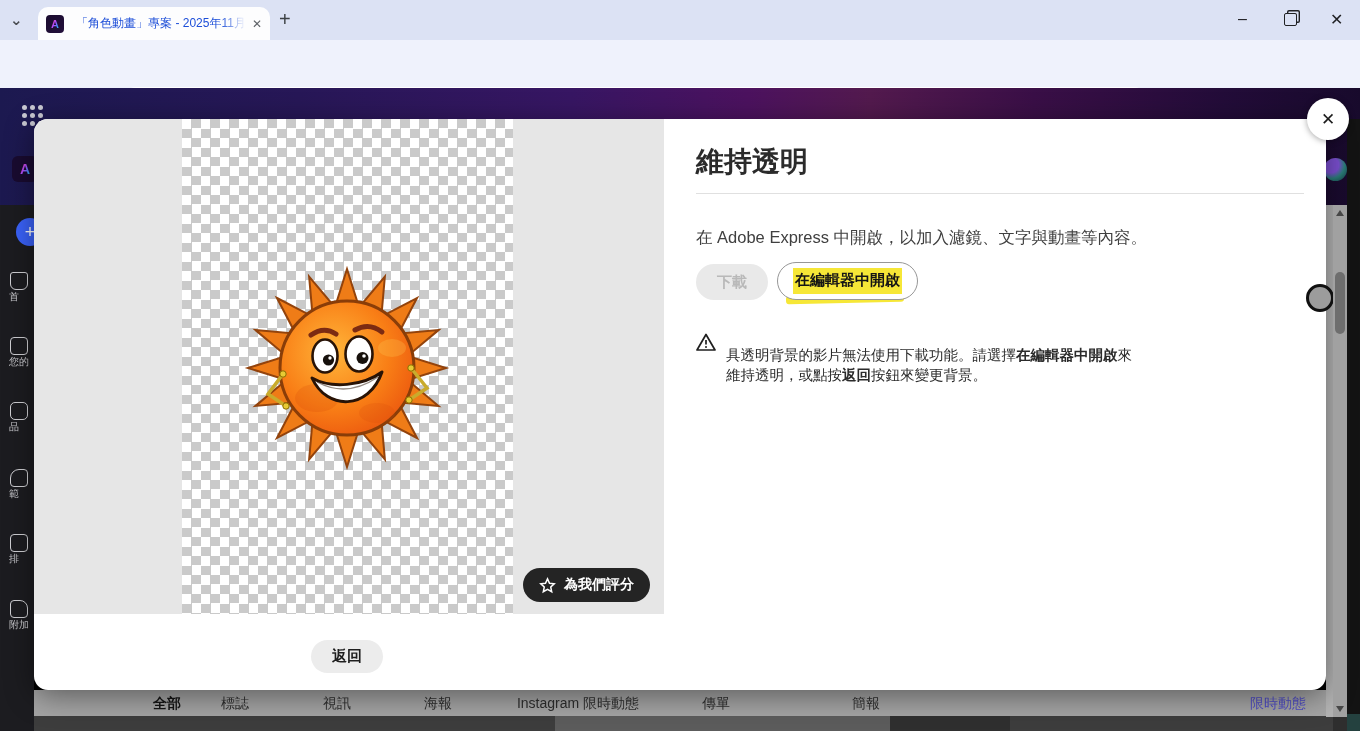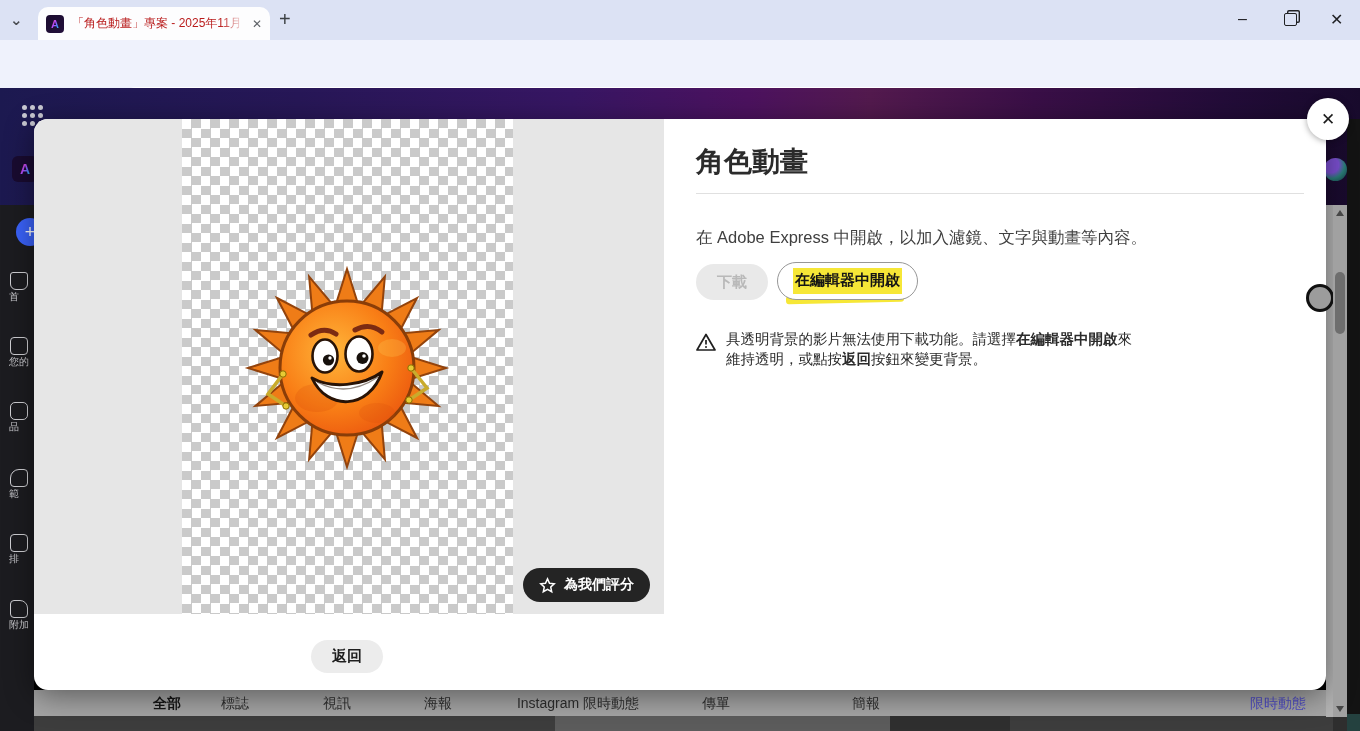--- a/index.html
+++ b/index.html
@@ -11,23 +11,23 @@
 
   
   #tabstrip{left:0;top:0;width:1360px;height:40px;background:#dce2f4;}
   #tab{left:38px;top:7px;width:232px;height:33px;background:#fdfdfe;
        border-radius:10px 10px 0 0;display:flex;align-items:center;padding:0 8px;box-sizing:border-box;}
   .tab-favicon{width:18px;height:18px;border-radius:4px;background:#1a0b2e;display:flex;
        align-items:center;justify-content:center;font-size:11px;font-weight:bold;flex:0 0 auto;
        background-image:linear-gradient(135deg,#1a0b2e,#23103c);}
   .tab-favicon span{background:linear-gradient(120deg,#ff3b6b,#b44bff 45%,#3f8bff 75%,#2ee6a8);
        -webkit-background-clip:text;background-clip:text;color:transparent;}
-  #tab-title{flex:1;font-size:12px;color:#b91c1c;margin-left:8px;white-space:nowrap;
+  #tab-title{flex:1;font-size:12px;color:#1d4ed8;margin-left:8px;white-space:nowrap;
        overflow:hidden;text-overflow:clip;
-       -webkit-mask-image:linear-gradient(90deg,#000 85%,transparent);mask-image:linear-gradient(90deg,#000 85%,transparent);}
+       -webkit-mask-image:linear-gradient(90deg,#000 85%,transparent);mask-image:linear-gradient(90deg,#000 85%,transparent);text-align:right;}
   .chrome-glyph{color:#5f6368;font-size:14px;line-height:1;}
   #tabsearch{left:10px;top:11px;font-size:15px;color:#4a4d52;font-weight:bold;}
   #newtab{left:279px;top:8px;font-size:20px;color:#3c4043;font-weight:300;}
   .winbtn{top:10px;font-size:16px;color:#202124;font-weight:300;}
   #toolbar{left:0;top:40px;width:1360px;height:48px;background:#eff2fc;}
   .navglyph{top:51px;font-size:20px;line-height:22px;}
   #urlpill{left:120px;top:47px;width:1030px;height:33px;background:#ffffff;border-radius:17px;}
   #urltext{left:158px;top:55px;font-size:14.5px;color:#202124;letter-spacing:.2px;}
   .toolicon{top:52px;}
   #profile-avatar-chrome{left:1290px;top:51px;width:24px;height:24px;border-radius:50%;
@@ -99,21 +99,21 @@
   #m-divider{left:662px;top:74px;width:608px;height:1px;background:#e0e0e0;}
   #m-desc{left:662px;top:108px;font-size:16.5px;color:#404040;}
   #dl-btn{left:662px;top:145px;width:72px;height:36px;border-radius:18px;background:#e9e9e9;
       display:flex;align-items:center;justify-content:center;font-size:15px;font-weight:bold;color:#b9b9b9;}
   #open-btn{left:743px;top:143px;height:38px;border-radius:19px;background:#fff;border:1.6px solid #979797;
       box-sizing:border-box;display:flex;align-items:center;padding:0 15px;position:absolute;}
   #open-btn .hl{background:#f6e737;font-size:15px;font-weight:bold;color:#151515;padding:3px 2px 4px;}
   #open-smudge{left:752px;top:176px;width:118px;height:8px;background:#f6e737;border-radius:3px;
       transform:rotate(-1.2deg);z-index:-0;}
   #warn-row{left:662px;top:210px;width:440px;display:flex;gap:10px;}
-  #warn-text{font-size:14.5px;line-height:20px;color:#2b2b2b;}
+  #warn-text{font-size:14.5px;line-height:20px;color:#2b2b2b;margin-top:16px;}
   #warn-text b{font-weight:bold;}
   #modal-close{left:1307px;top:98px;width:42px;height:42px;border-radius:50%;background:#fff;z-index:45;
       box-shadow:0 1px 6px rgba(0,0,0,.35);display:flex;align-items:center;justify-content:center;
       font-size:17px;color:#1c1c1c;}
 </style>
 </head>
 <body>
 
 <div id="root">
 
@@ -348,21 +348,21 @@
       <div id="rate-btn" class="abs">
         <svg width="17" height="17" viewBox="0 0 22 22" fill="none" stroke="#fff" stroke-width="2">
             <path d="M11 2.5 L13.6 8.1 L19.7 8.8 L15.2 13 L16.4 19 L11 16 L5.6 19 L6.8 13 L2.3 8.8 L8.4 8.1 Z"></path>
           </svg>
         <span>為我們評分</span>
       </div>
     </div>
 
     <div id="back-btn" class="abs">返回</div>
 
-    <div id="m-title" class="abs">角色動畫</div>
+    <div id="m-title" class="abs">維持透明</div>
     <div id="m-divider" class="abs"></div>
     <div id="m-desc" class="abs">在 Adobe Express 中開啟，以加入濾鏡、文字與動畫等內容。</div>
 
     <div id="dl-btn" class="abs">下載</div>
     <div id="open-smudge" class="abs"></div>
     <div id="open-btn" class="abs">
       <span class="hl">在編輯器中開啟</span>
     </div>
 
     <div id="warn-row" class="abs">

